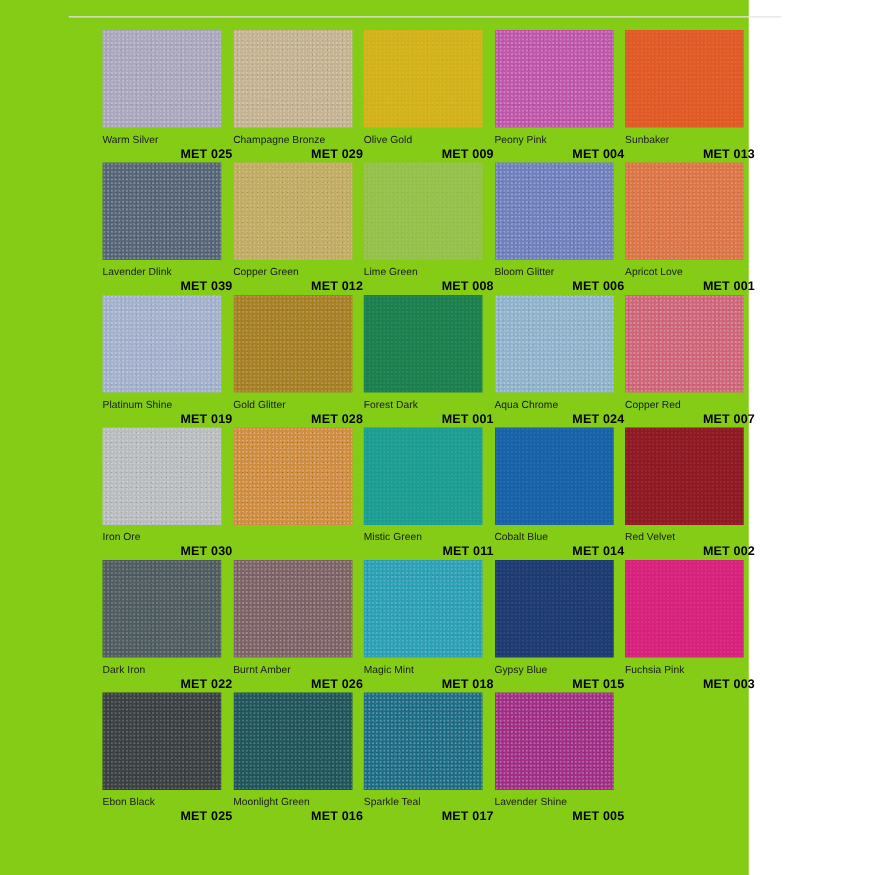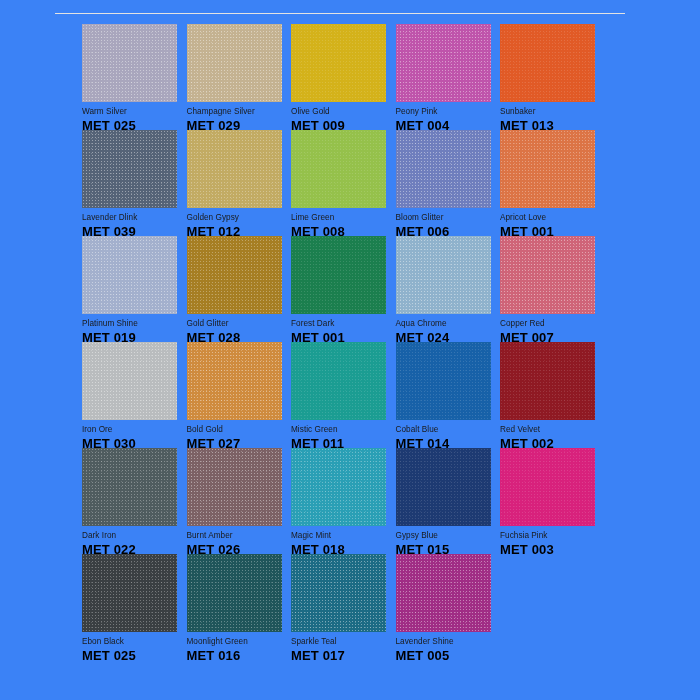--- a/index.html
+++ b/index.html
@@ -12,23 +12,23 @@
     width: 700px;
     height: 700px;
     font-family: "Liberation Sans", sans-serif;
     -webkit-font-smoothing: antialiased;
     overflow: hidden;
     position: relative;
   }
 
   #page {
     position: relative;
-    width: 700px;
+    width: 599px;
     height: 700px;
-    background: #3b82f6;
+    background: #84cc16;
     box-sizing: border-box;
   }
 
   
   #top-rule {
     position: absolute;
     left: 55px;
     top: 13px;
     width: 570px;
     height: 1px;
@@ -85,47 +85,48 @@
   }
   .swatch-name {
     display: block;
     font-size: 8.2px;
     color: #1a1a1a;
     letter-spacing: 0.05px;
     white-space: nowrap;
   }
   .swatch-code {
     display: block;
-    font-size: 13px;
+    font-size: 10px;
     font-weight: bold;
     color: #000000;
     letter-spacing: 0.15px;
     white-space: nowrap;
     margin-top: 1px;
+    text-align: right;
   }
 </style>
 </head>
 <body>
 
 <div id="page">
 
   <div id="top-rule"></div>
 
   <div id="swatch-grid">
       <div class="swatch-cell">
         <div class="swatch-chip sparkle-high" style="background-color: rgb(169, 166, 189);"></div>
         <div class="swatch-label">
           <span class="swatch-name">Warm Silver</span>
           <span class="swatch-code">MET 025</span>
         </div>
       </div>
       <div class="swatch-cell">
         <div class="swatch-chip sparkle-high" style="background-color: rgb(196, 178, 145);"></div>
         <div class="swatch-label">
-          <span class="swatch-name">Champagne Silver</span>
+          <span class="swatch-name">Champagne Bronze</span>
           <span class="swatch-code">MET 029</span>
         </div>
       </div>
       <div class="swatch-cell">
         <div class="swatch-chip sparkle-low" style="background-color: rgb(212, 178, 26);"></div>
         <div class="swatch-label">
           <span class="swatch-name">Olive Gold</span>
           <span class="swatch-code">MET 009</span>
         </div>
       </div>
@@ -146,21 +147,21 @@
       <div class="swatch-cell">
         <div class="swatch-chip sparkle-high" style="background-color: rgb(85, 99, 119);"></div>
         <div class="swatch-label">
           <span class="swatch-name">Lavender Dlink</span>
           <span class="swatch-code">MET 039</span>
         </div>
       </div>
       <div class="swatch-cell">
         <div class="swatch-chip" style="background-color: rgb(194, 171, 99);"></div>
         <div class="swatch-label">
-          <span class="swatch-name">Golden Gypsy</span>
+          <span class="swatch-name">Copper Green</span>
           <span class="swatch-code">MET 012</span>
         </div>
       </div>
       <div class="swatch-cell">
         <div class="swatch-chip sparkle-low" style="background-color: rgb(149, 193, 75);"></div>
         <div class="swatch-label">
           <span class="swatch-name">Lime Green</span>
           <span class="swatch-code">MET 008</span>
         </div>
       </div>
@@ -215,24 +216,20 @@
       </div>
       <div class="swatch-cell">
         <div class="swatch-chip sparkle-high" style="background-color: rgb(185, 188, 190);"></div>
         <div class="swatch-label">
           <span class="swatch-name">Iron Ore</span>
           <span class="swatch-code">MET 030</span>
         </div>
       </div>
       <div class="swatch-cell">
         <div class="swatch-chip sparkle-high" style="background-color: rgb(207, 139, 62);"></div>
-        <div class="swatch-label">
-          <span class="swatch-name">Bold Gold</span>
-          <span class="swatch-code">MET 027</span>
-        </div>
       </div>
       <div class="swatch-cell">
         <div class="swatch-chip sparkle-low" style="background-color: rgb(27, 157, 146);"></div>
         <div class="swatch-label">
           <span class="swatch-name">Mistic Green</span>
           <span class="swatch-code">MET 011</span>
         </div>
       </div>
       <div class="swatch-cell">
         <div class="swatch-chip sparkle-low" style="background-color: rgb(23, 97, 168);"></div>

